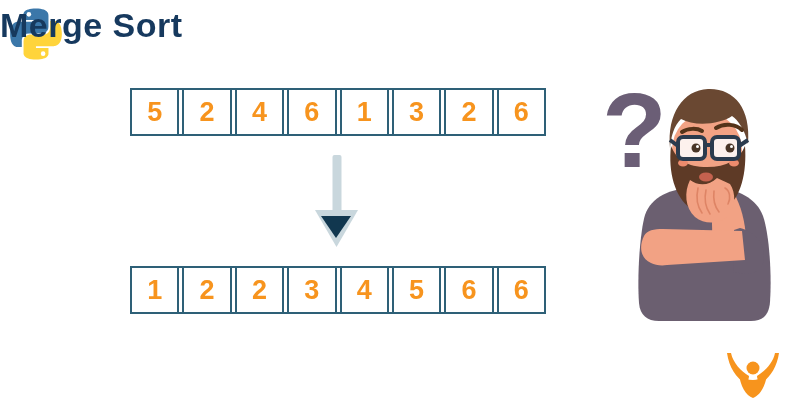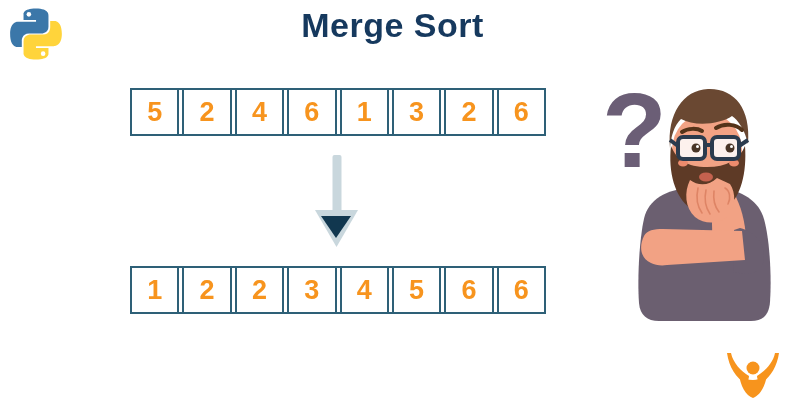--- a/index.html
+++ b/index.html
@@ -1,21 +1,21 @@
 <!DOCTYPE html>
 <html><head>
 <meta charset="utf-8">
 <style>
   html,body{margin:0;padding:0;}
   body{
     width:785px;height:400px;position:relative;overflow:hidden;
     background:#ffffff;font-family:"Liberation Sans",sans-serif;
   }
   .page-title{
-    position:absolute;left:0;top:6px;width:785px;text-align:center;
+    position:absolute;left:0;top:6px;width:785px;
     font-size:34px;font-weight:800;color:#16395E;letter-spacing:.5px;
   }
   .python-logo{position:absolute;left:10px;top:8px;width:52px;height:52px;}
   .array{
     position:absolute;left:130px;width:416px;height:48px;
     display:flex;gap:3px;border:2px solid #2E6077;background:#ffffff;
     box-sizing:border-box;
   }
   .array.unsorted{top:88px;}
   .array.sorted{top:266px;}

